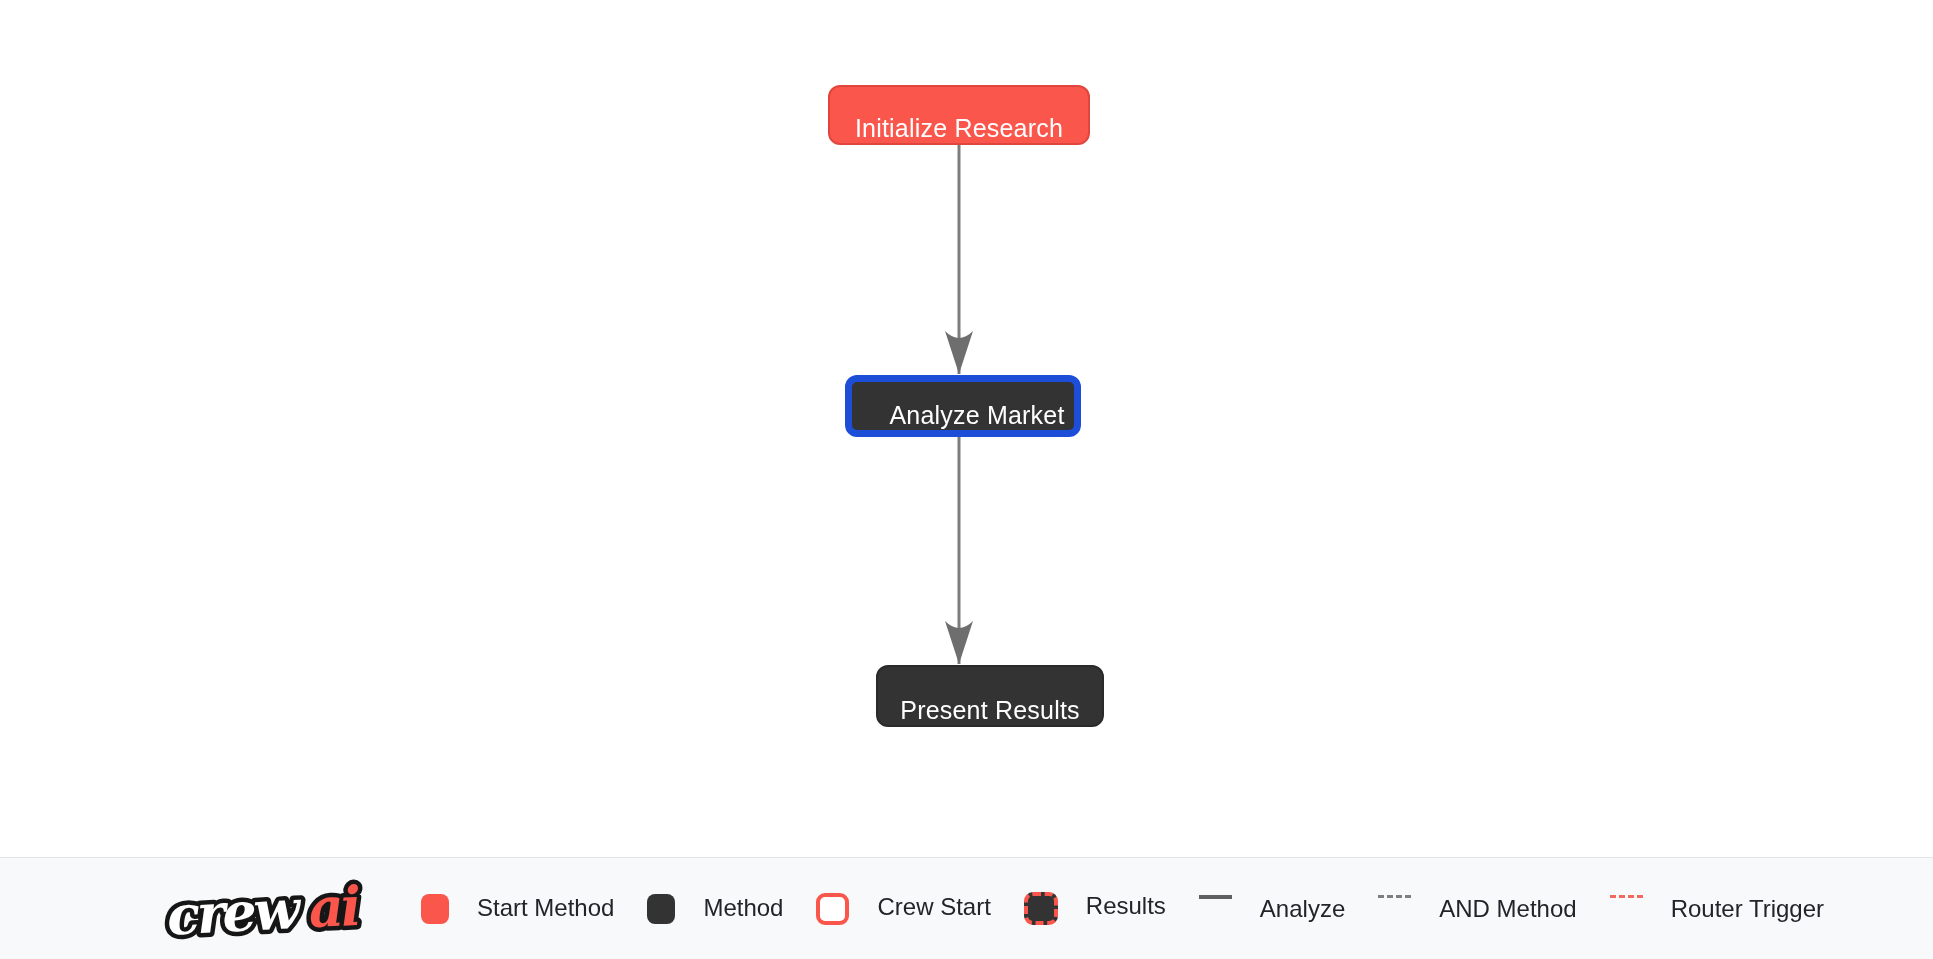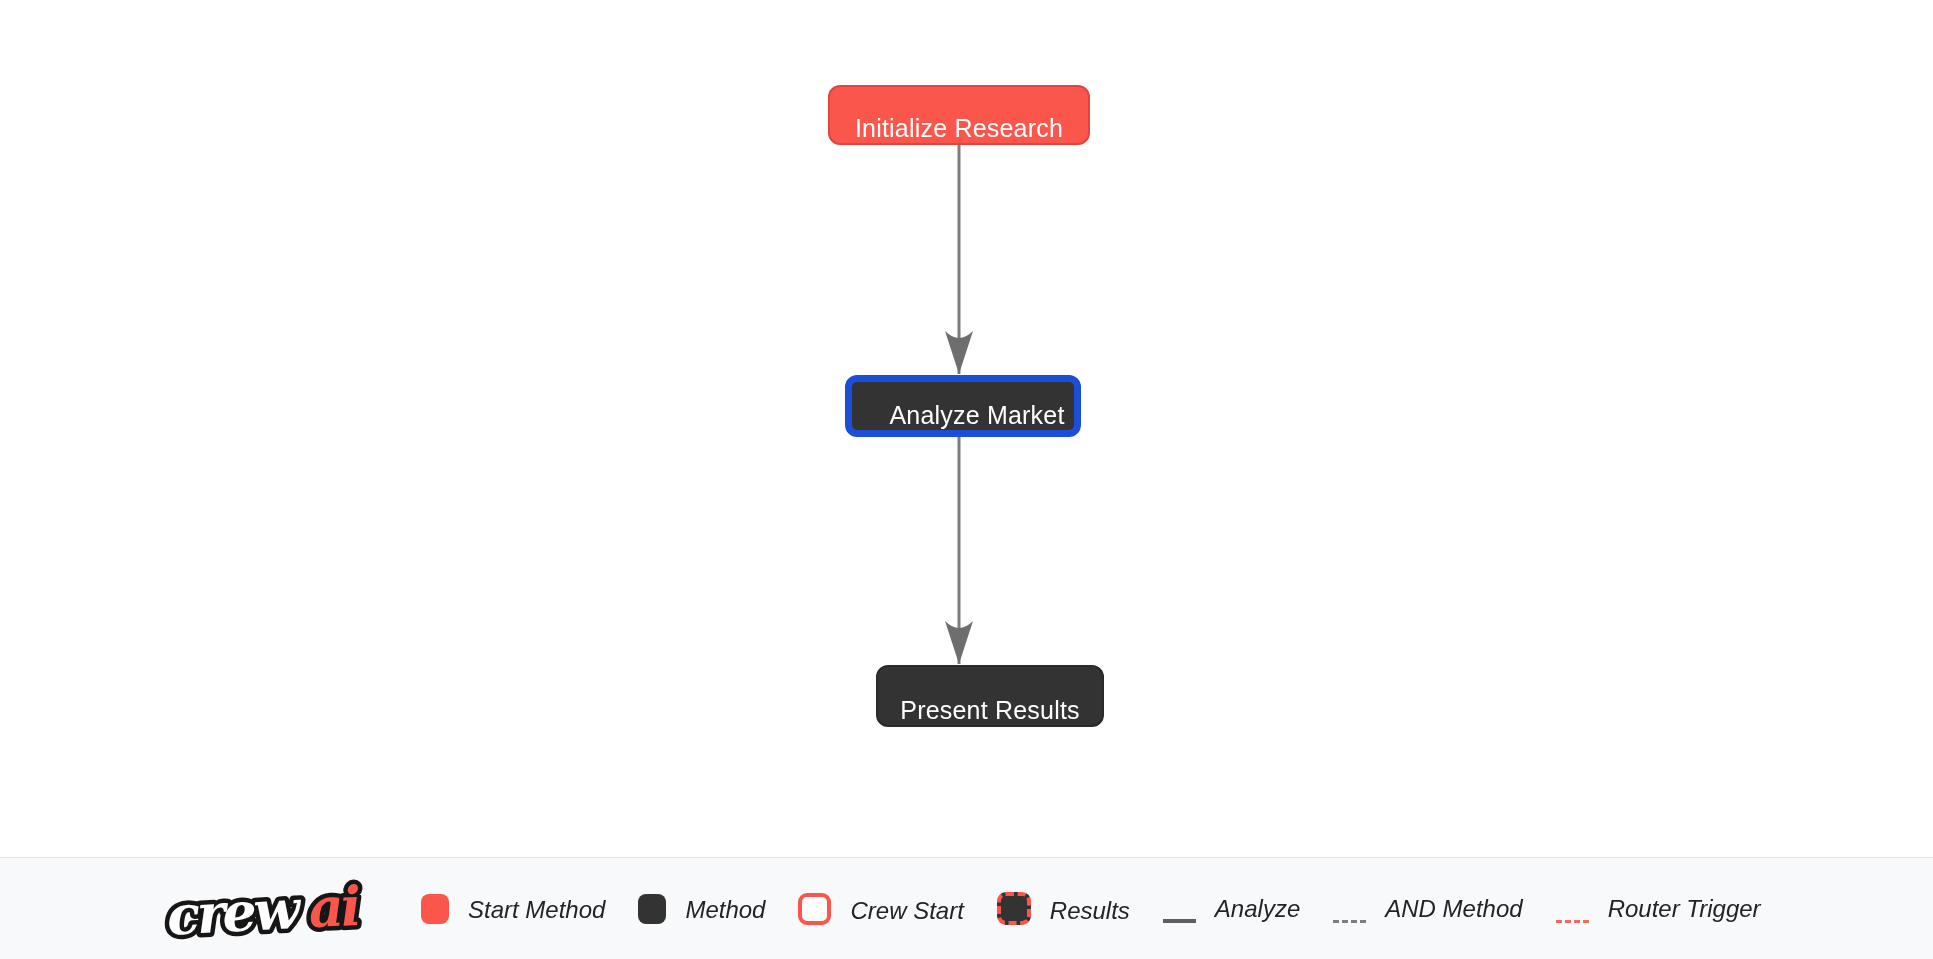--- a/index.html
+++ b/index.html
@@ -63,21 +63,21 @@
     display: flex;
     align-items: center;
   }
   .logo-wrap { margin-left: 163px; width: 228px; height: 80px; flex: 0 0 auto; }
   .legend-items {
     display: flex;
     align-items: center;
     gap: 33px;
     margin-left: 30px;
   }
-  .legend-item { display: flex; align-items: flex-end; gap: 19px; font-style: italic; }
+  .legend-item { display: flex; align-items: flex-start; gap: 28px; }
   .legend-label { font-size: 24px; color: var(--text); white-space: nowrap; }
 
   .swatch { width: 28px; height: 30px; border-radius: 8px; flex: 0 0 auto; }
   .swatch.start  { background: var(--accent); }
   .swatch.method { background: var(--node-dark); }
   .swatch.crew   { width: 33px; height: 32px; background: #ffffff; border: 4px solid var(--accent); border-radius: 9px; }
   .swatch.router { width: 34px; height: 33px; background: var(--node-dark); border: 4px dashed var(--accent); border-radius: 9px; }
 
   .line-swatch { flex: 0 0 auto; width: 33px; height: 0; }
   .line-swatch.solid  { border-top: 4px solid #5F5F5F; }

